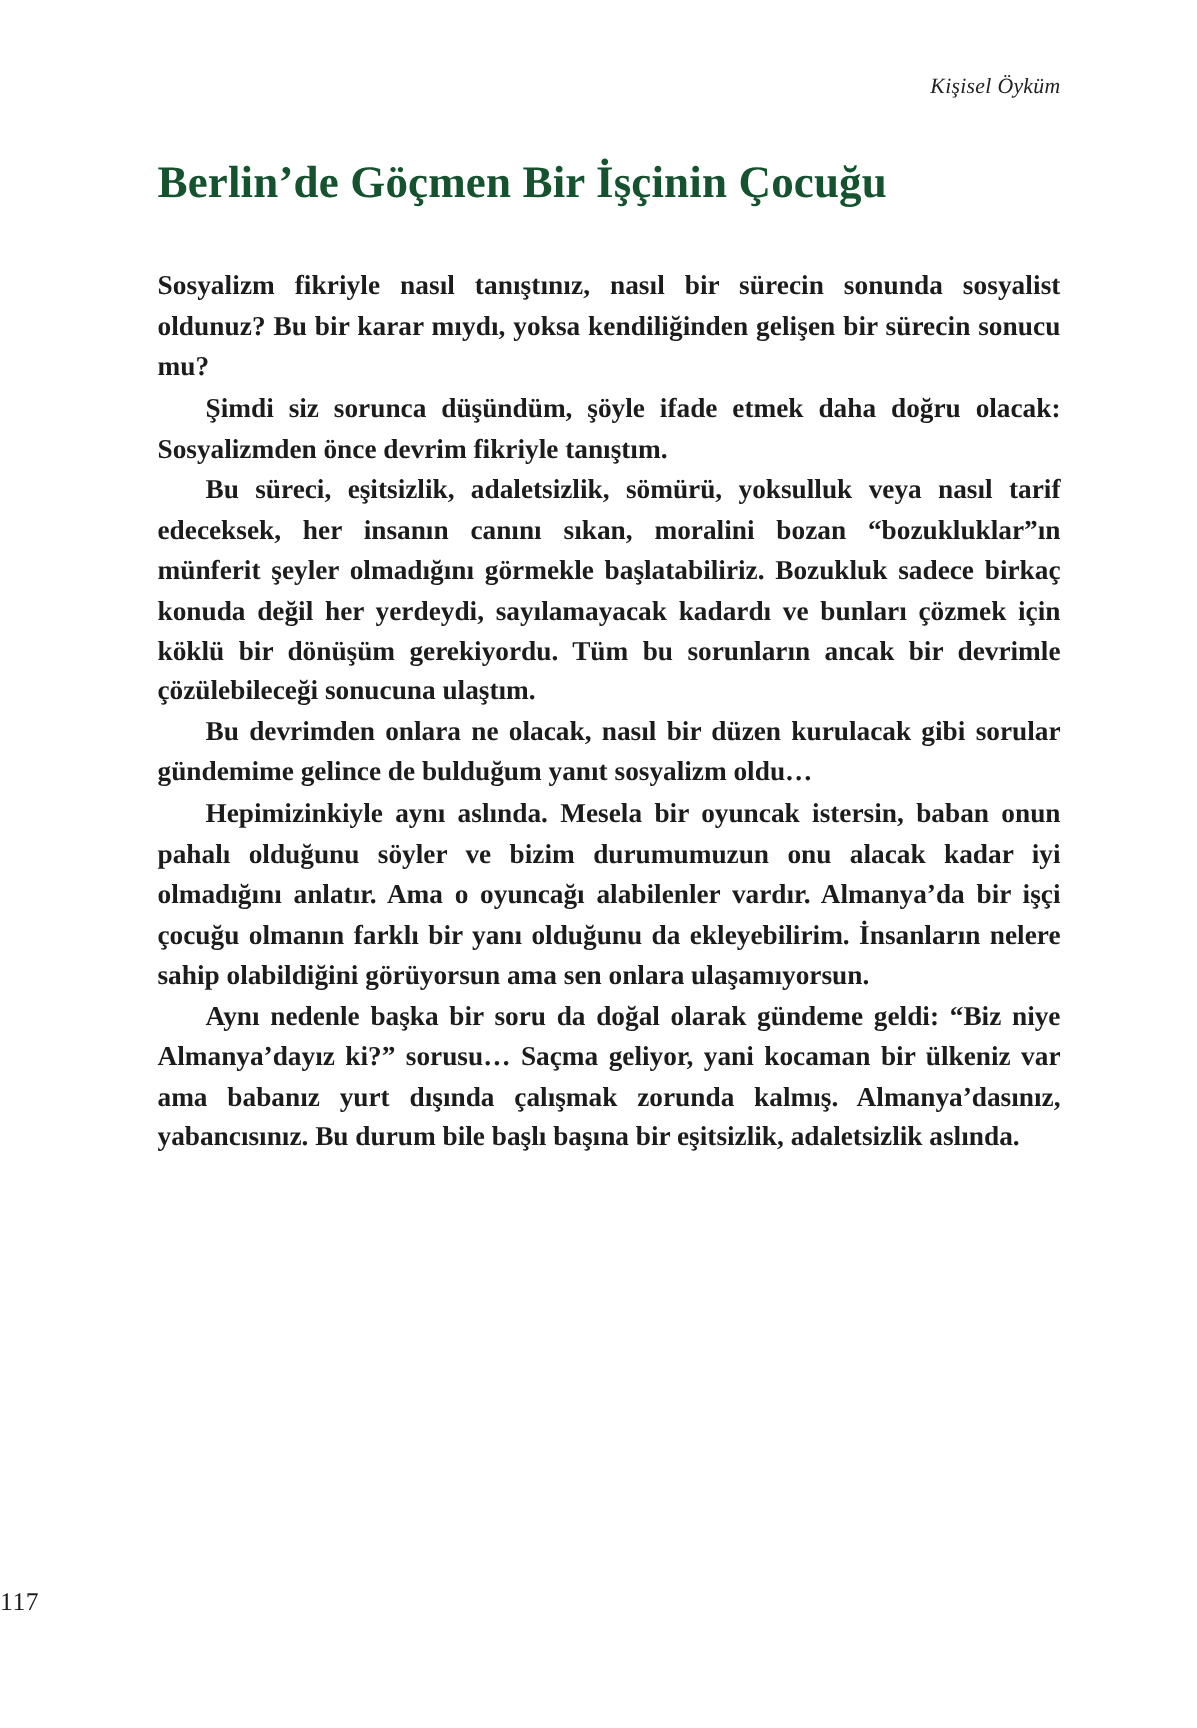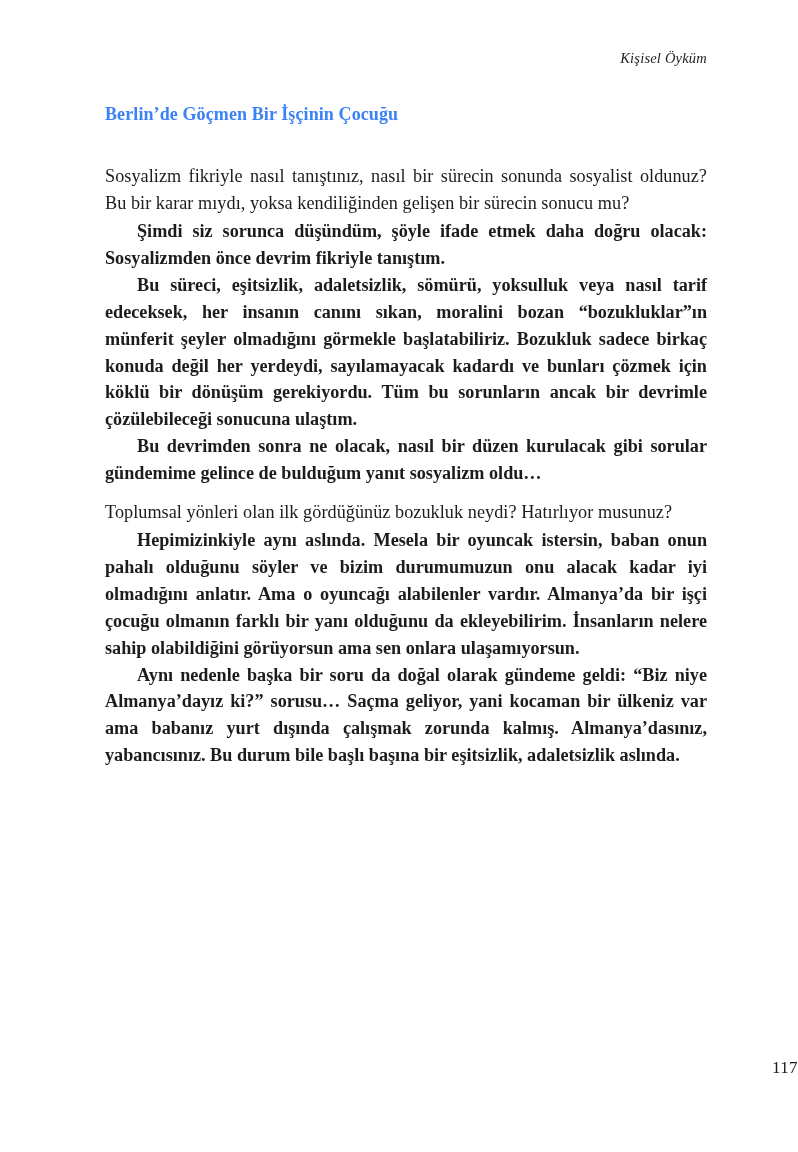--- a/index.html
+++ b/index.html
@@ -39,40 +39,40 @@
   
   .text-column {
     position: absolute;
     top: 104px;
     left: 105px;
     width: 602px;
   }
 
   h1.chapter-title {
     margin: 0 0 38px 0;
-    font-size: 18px;
+    font-size: 30px;
     font-weight: 700;
     line-height: 1.18;
     letter-spacing: 0.1px;
-    color: #3b82f6;
+    color: #14532d;
   }
 
   p {
     margin: 0;
     font-size: 18.2px;
     line-height: 26.9px;
     text-align: justify;
     text-justify: inter-word;
     hyphens: none;
     color: #1c1c1c;
     font-weight: bold;
   }
 
   p.question {
-    font-weight: 400;
+    font-weight: 700;
     text-indent: 0;
     letter-spacing: 0.05px;
     margin-top: 12px;
   }
 
   p.answer-first {
     text-indent: 32px;
     margin-top: 1px;
   }
 
@@ -83,21 +83,21 @@
   .gap-before-question {
     margin-top: 29px;
   }
 
   
   .folio {
     position: absolute;
     top: 1058px;
     left: 0;
     width: 798px;
-    text-align: right;
+    text-align: left;
     font-size: 17px;
     color: #1c1c1c;
     letter-spacing: 0.4px;
   }
 </style>
 </head>
 <body>
 
 <div class="page">
 
@@ -106,24 +106,23 @@
   <div class="text-column">
 
     <h1 class="chapter-title">Berlin’de Göçmen Bir İşçinin Çocuğu</h1>
 
     <p class="question">Sosyalizm fikriyle nasıl tanıştınız, nasıl bir sürecin sonunda sosyalist oldunuz? Bu bir karar mıydı, yoksa kendiliğinden gelişen bir sürecin sonucu mu?</p>
 
     <p class="answer-first">Şimdi siz sorunca düşündüm, şöyle ifade etmek daha doğru olacak: Sosyalizmden önce devrim fikriyle tanıştım.</p>
 
     <p class="body-para">Bu süreci, eşitsizlik, adaletsizlik, sömürü, yoksulluk veya nasıl tarif edeceksek, her insanın canını sıkan, moralini bozan “bozukluklar”ın münferit şeyler olmadığını görmekle başlatabiliriz. Bozukluk sadece birkaç konuda değil her yerdeydi, sayılamayacak kadardı ve bunları çözmek için köklü bir dönüşüm gerekiyordu. Tüm bu sorunların ancak bir devrimle çözülebileceği sonucuna ulaştım.</p>
 
-    <p class="body-para">Bu devrimden sonra ne olacak, nasıl bir düzen kurulacak gibi sorular gündemime gelince de bulduğum yanıt sosyalizm oldu…</p>
+    <p class="body-para">Bu devrimden onlara ne olacak, nasıl bir düzen kurulacak gibi sorular gündemime gelince de bulduğum yanıt sosyalizm oldu…</p>
 
 
-    <p class="question gap-before-question">Toplumsal yönleri olan ilk gördüğünüz bozukluk neydi? Hatırlıyor musunuz?</p>
 
     <p class="answer-first">Hepimizinkiyle aynı aslında. Mesela bir oyuncak istersin, baban onun pahalı olduğunu söyler ve bizim durumumuzun onu alacak kadar iyi olmadığını anlatır. Ama o oyuncağı alabilenler vardır. Almanya’da bir işçi çocuğu olmanın farklı bir yanı olduğunu da ekleyebilirim. İnsanların nelere sahip olabildiğini görüyorsun ama sen onlara ulaşamıyorsun.</p>
 
     <p class="body-para">Aynı nedenle başka bir soru da doğal olarak gündeme geldi: “Biz niye Almanya’dayız ki?” sorusu… Saçma geliyor, yani kocaman bir ülkeniz var ama babanız yurt dışında çalışmak zorunda kalmış. Almanya’dasınız, yabancısınız. Bu durum bile başlı başına bir eşitsizlik, adaletsizlik aslında.</p>
 
   </div>
 
   <div class="folio">117</div>
 
 </div>

